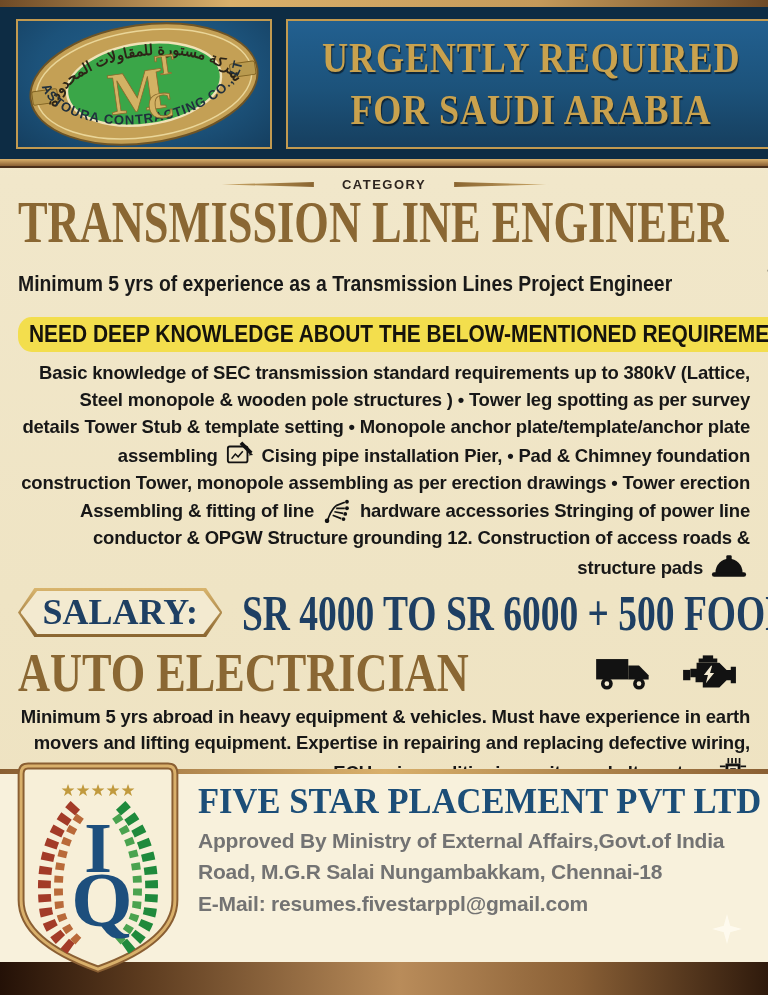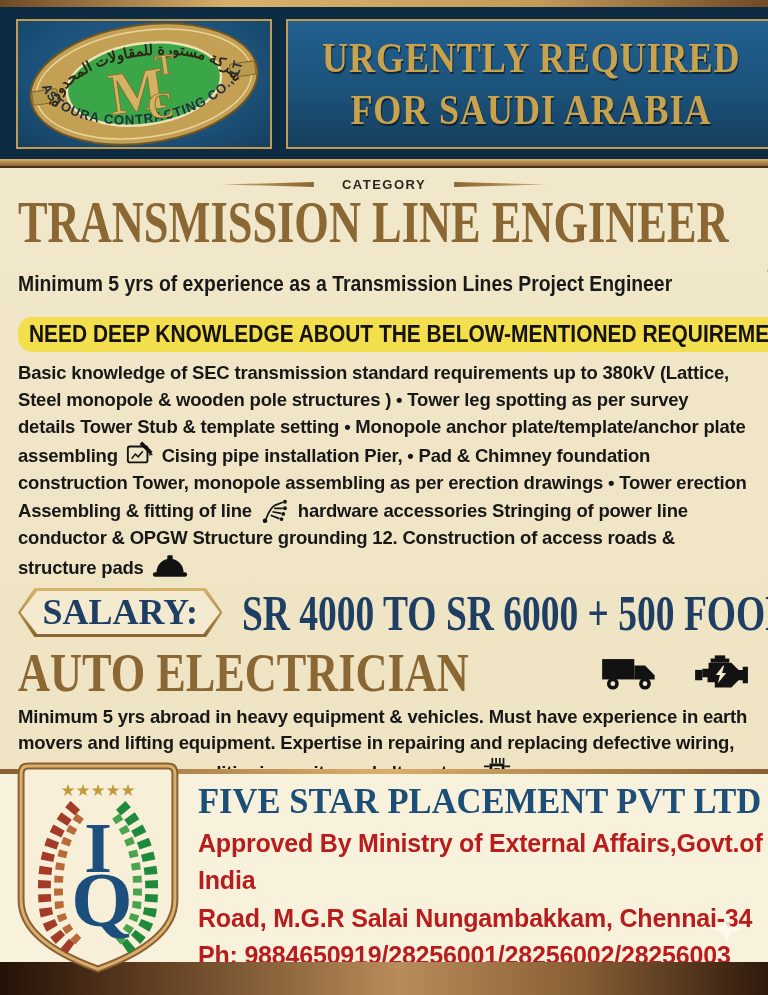--- a/index.html
+++ b/index.html
@@ -40,51 +40,51 @@
   .exp-row{display:flex;align-items:center;gap:0;margin:2px 0 8px;}
   .exp-text{font-weight:bold;color:#191919;font-size:22px;white-space:nowrap;display:inline-block;
      transform:scaleX(.88);transform-origin:left center;}
   .tower{margin-left:auto;flex:0 0 auto;}
 
   .highlight{display:inline-block;background:#f3de4d;border-radius:15px;padding:4px 12px;
      font-weight:bold;color:#15130c;font-size:23px;white-space:nowrap;
      transform:scaleX(.91);transform-origin:left center;margin:0 0 4px;}
 
   .reqs{margin:4px 0 6px;font-weight:bold;color:#171717;font-size:18.5px;line-height:1.45;
-        width:732px;letter-spacing:-.2px;}
+        width:732px;letter-spacing:-.2px;text-align:right;}
   .reqs svg{vertical-align:-6px;margin:0 3px;}
 
   
   .salary-row{display:flex;align-items:center;gap:20px;margin:4px 0 2px;}
   .hex{background:linear-gradient(180deg,#d9b56d,#8a6530);padding:2.5px;
        clip-path:polygon(0 50%,8% 0,92% 0,100% 50%,92% 100%,8% 100%);}
   .hex-in{background:#f3ead0;clip-path:polygon(0 50%,8.5% 0,91.5% 0,100% 50%,91.5% 100%,8.5% 100%);
        padding:3px 22px;font-family:"Liberation Serif",serif;font-weight:bold;color:#1e3f63;
        font-size:36px;line-height:1.05;white-space:nowrap;}
   .salary-val{font-family:"Liberation Serif",serif;font-weight:bold;color:#1e3f63;font-size:50px;
        line-height:1;white-space:nowrap;display:inline-block;transform-origin:left center;}
   .salary-val.s1{transform:scaleX(.75);}
   .salary-val.s2{transform:scaleX(.95);}
 
   
-  .job2-title-row{display:flex;align-items:center;gap:26px;margin:8px 0 2px;justify-content:space-between;}
+  .job2-title-row{display:flex;align-items:center;gap:26px;margin:8px 0 2px;}
   h2{margin:0;font-family:"Liberation Serif",serif;font-weight:bold;color:#8a6733;font-size:54px;
      line-height:1;white-space:nowrap;display:inline-block;transform:scaleX(.82);
      transform-origin:left center;}
 
   
   footer{position:absolute;left:0;right:0;bottom:33px;height:188px;
          background:#f8f1dc;border-top:5px solid;
          border-image:linear-gradient(90deg,#8a5f33,#d9b06b,#8a5f33) 1;}
   .shield-wrap{position:absolute;left:12px;top:-12px;z-index:3;}
   .footer-text{margin-left:198px;padding-top:8px;}
   .agency{font-family:"Liberation Serif",serif;font-weight:bold;color:#1c4e78;font-size:36px;
          line-height:1.1;white-space:nowrap;display:inline-block;transform:scaleX(.96);
          transform-origin:left center;margin-bottom:3px;}
-  .fline{font-weight:bold;color:#b91c1c;font-size:25px;line-height:1.5;letter-spacing:-.2px;}
+  .fline{font-weight:bold;color:#737373;font-size:21px;line-height:1.5;letter-spacing:-.2px;}
   .sparkle{position:absolute;right:26px;top:140px;}
   .bottom-bar{position:absolute;left:0;right:0;bottom:0;height:33px;
       background:linear-gradient(90deg,#241107,#5b3a1e 18%,#b98c5a 52%,#8a6036 75%,#2f1a0c);}
 </style>
 </head>
 <body>
 
 <div class="page">
 
   <div class="top-strip"></div>
@@ -235,22 +235,21 @@
         <path d="M103,55 Q130,92 124,148 Q120,170 102,184" fill="none" stroke="#4aa34f" stroke-width="9" stroke-dasharray="7 6"></path>
         <g font-family="Liberation Serif, serif" font-weight="bold" fill="#1d4f7d">
           <text x="85" y="112" font-size="72" text-anchor="middle">I</text>
           <text x="89" y="166" font-size="80" text-anchor="middle">Q</text>
         </g>
       </svg>
     </div>
     <div class="footer-text">
       <div class="agency">FIVE STAR PLACEMENT PVT LTD</div>
       <div class="fline">Approved By Ministry of External Affairs,Govt.of India</div>
-      <div class="fline">Road, M.G.R Salai Nungambakkam, Chennai-34</div>
-      <div class="fline">Ph: 9884650919/28256001/28256002/28256003</div>
+      <div class="fline">Road, M.G.R Salai Nungambakkam, Chennai-18</div>
       <div class="fline">E-Mail: resumes.fivestarppl@gmail.com</div>
     </div>
     <div class="sparkle">
       <svg width="30" height="30" viewBox="0 0 28 28">
         <polygon points="14,0 17,11 28,14 17,17 14,28 11,17 0,14 11,11" fill="#fffdf2" opacity="0.8"></polygon>
       </svg>
     </div>
   </footer>
 
   <div class="bottom-bar"></div>

